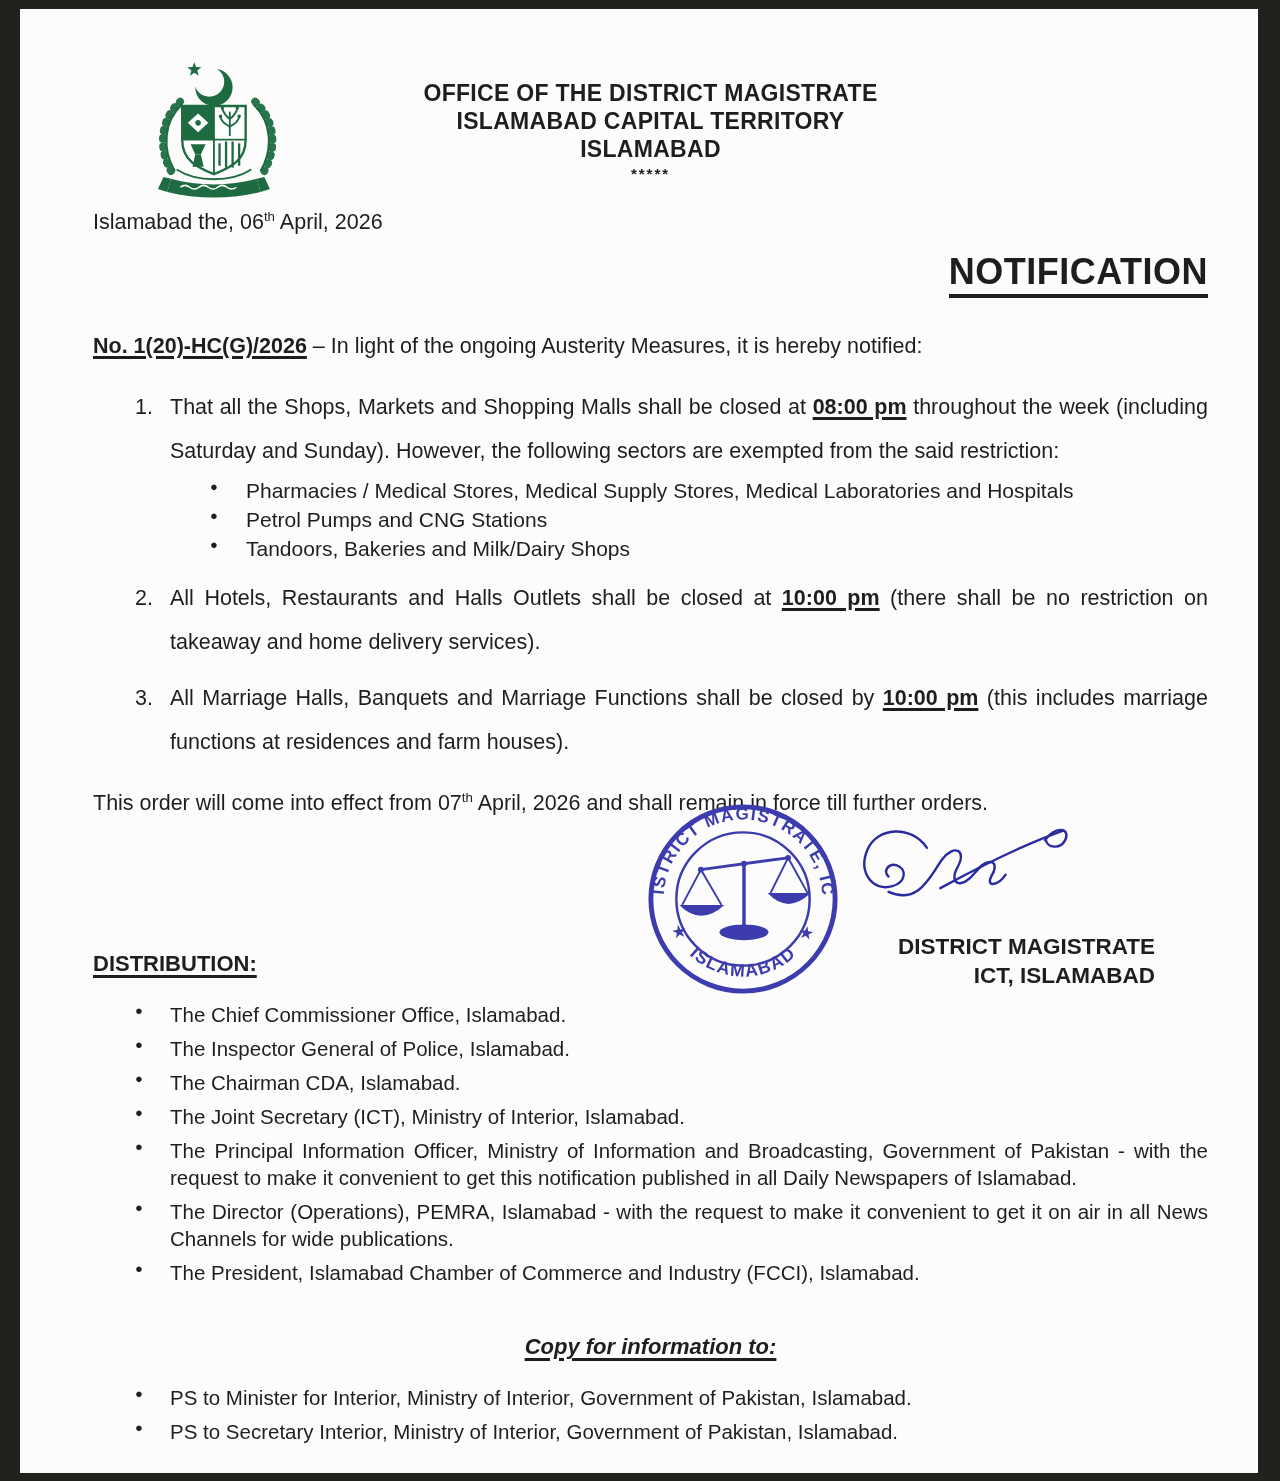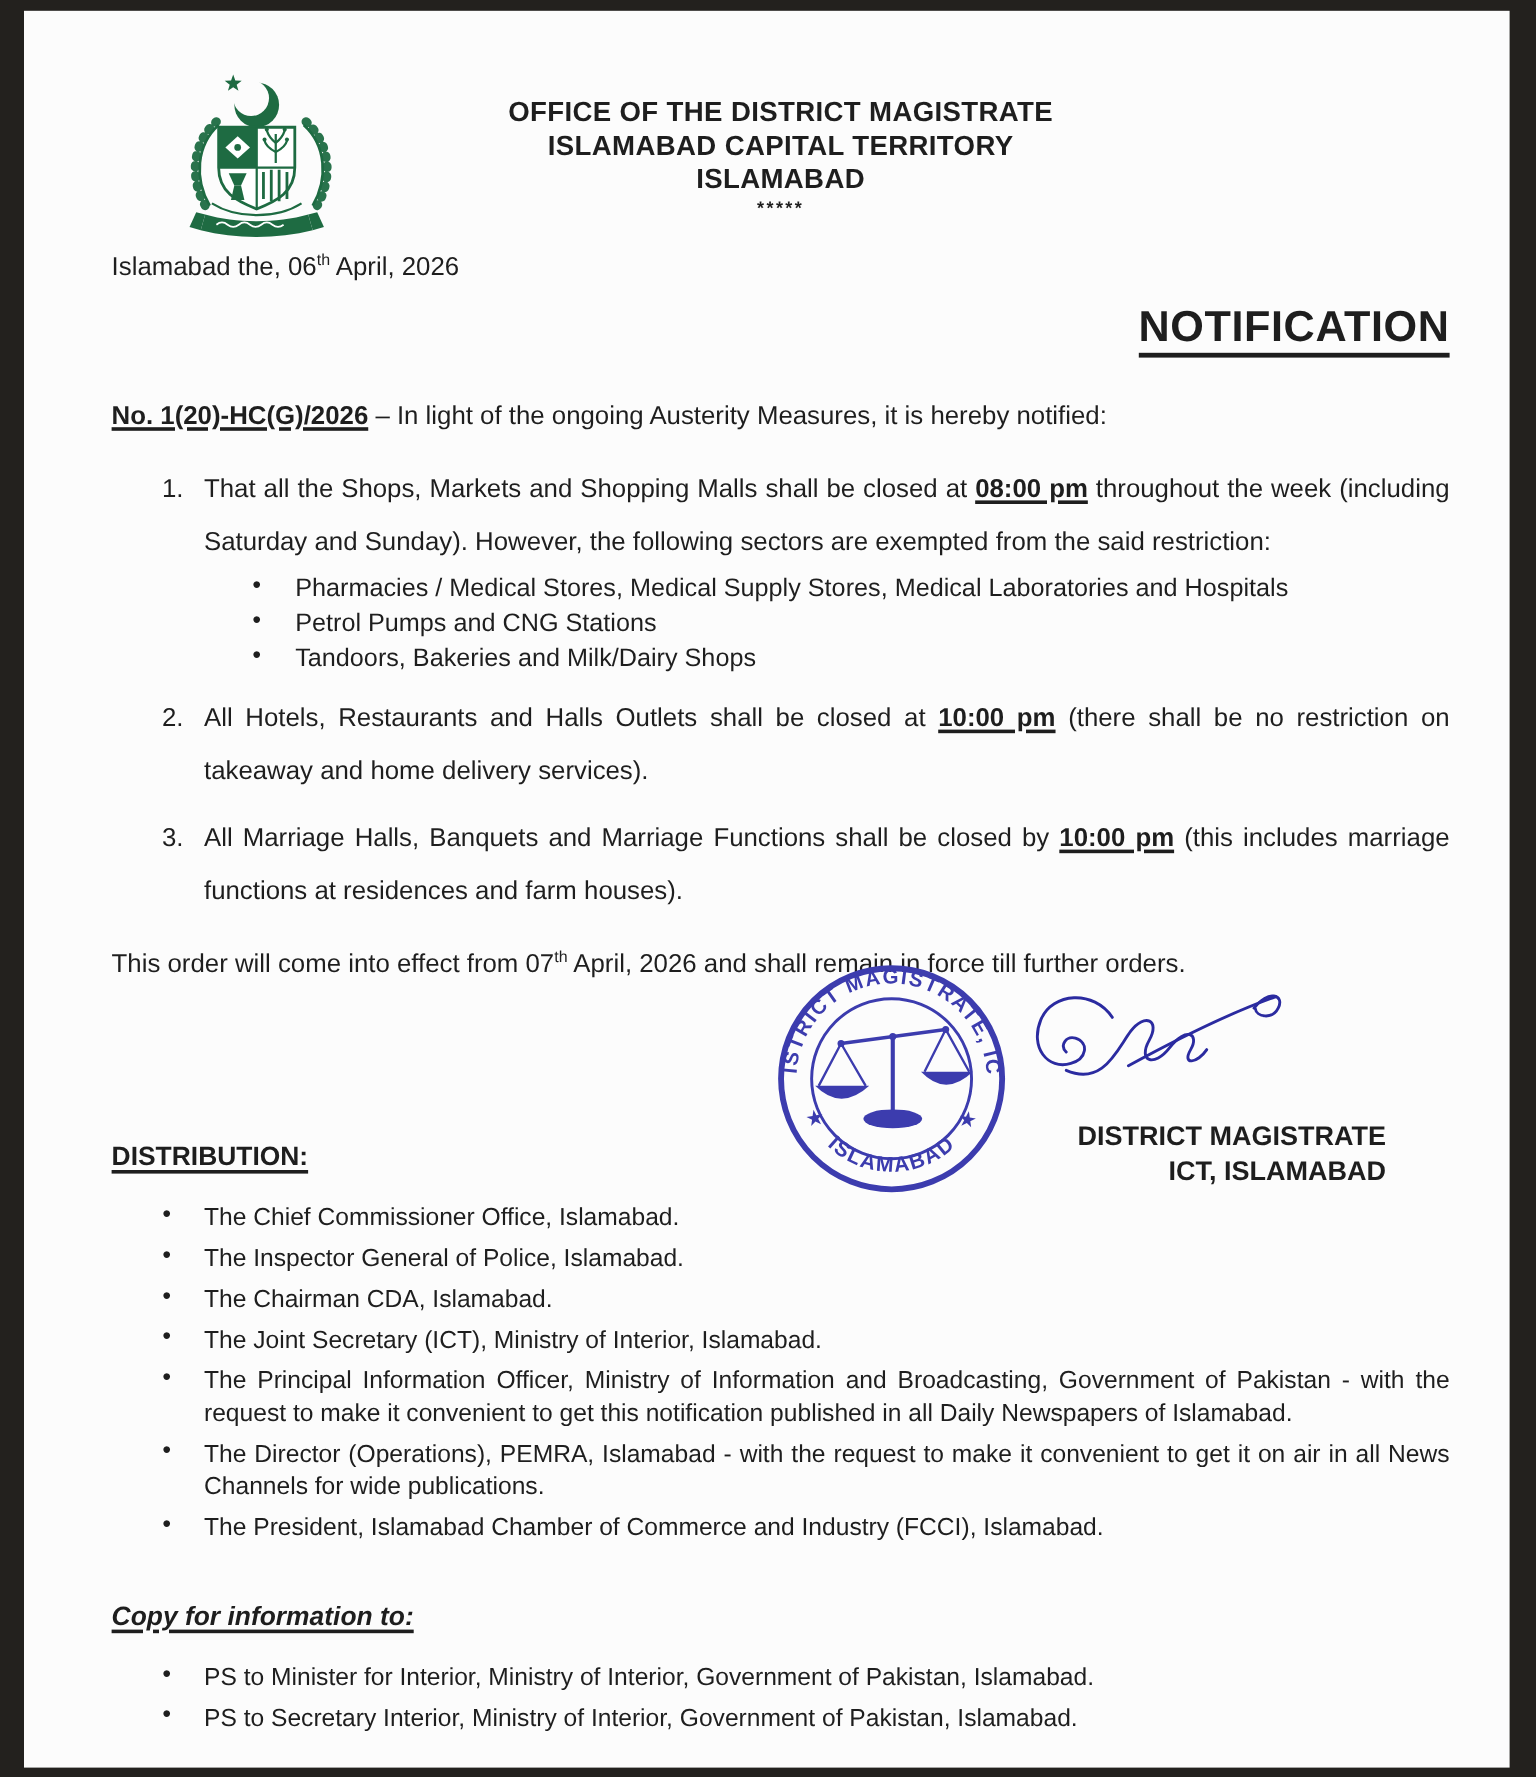--- a/index.html
+++ b/index.html
@@ -48,21 +48,21 @@
   .sig-text{position:absolute;left:702px;top:90px;width:360px;text-align:right;
             font-weight:bold;font-size:22.5px;line-height:1.3;z-index:1;margin-top:25px;}
   
   .dist-heading{font-size:22px;font-weight:bold;text-decoration:underline;
                 text-decoration-thickness:2.5px;text-underline-offset:4px;margin-top:6px;}
   .blist{margin-top:24px;}
   .bitem{display:flex;padding-left:42px;font-size:20.5px;line-height:1.32;margin-bottom:7px;}
   .bitem .dot{width:35px;flex:none;}
   .btext{text-align:justify;}
   .copy-heading{font-size:22px;font-weight:bold;font-style:italic;text-decoration:underline;
-                text-decoration-thickness:2.5px;text-underline-offset:4px;margin-top:48px;}
+                text-decoration-thickness:2.5px;text-underline-offset:4px;margin-top:48px;text-align:center;}
   .emblem .eg{fill:var(--green);}
   .emblem .es{stroke:var(--green);fill:none;}
 </style>
 </head>
 <body>
 
 <div class="page">
 
   <div class="header-row">
     <svg class="emblem" viewBox="0 0 150 150">

